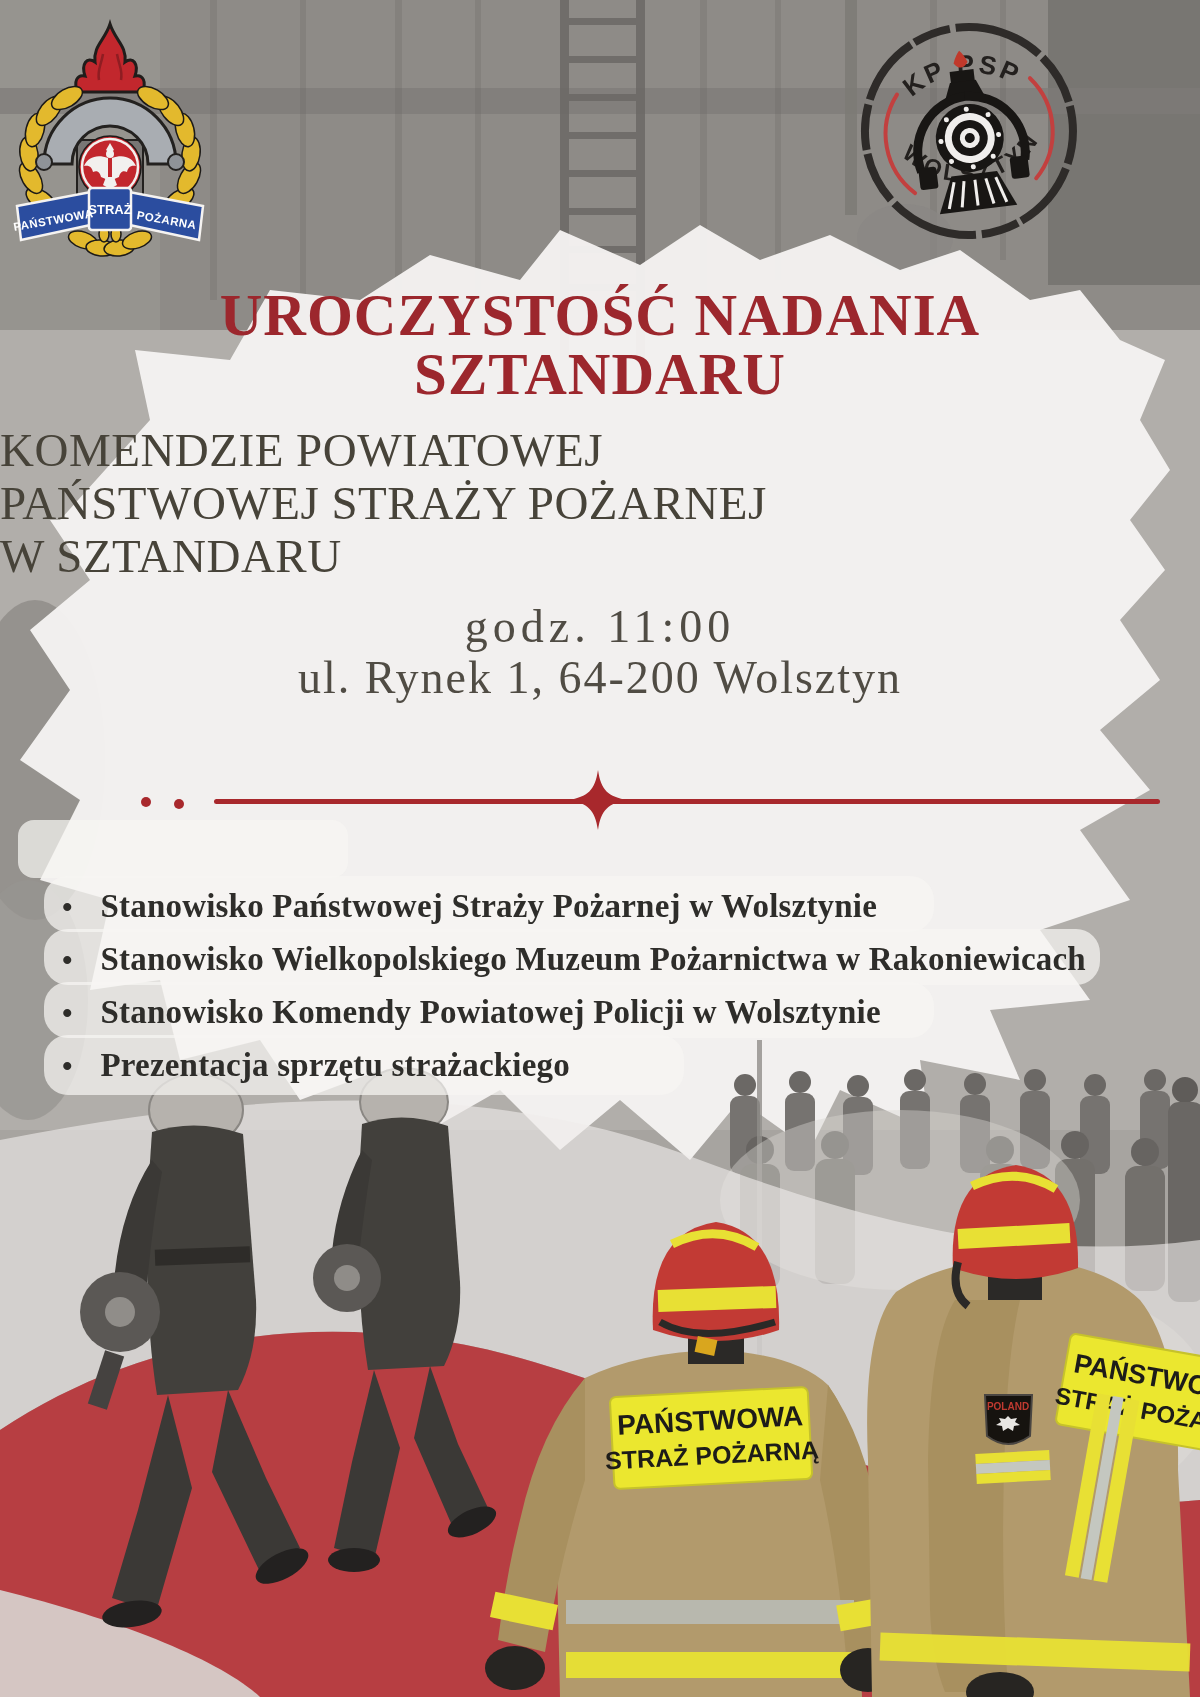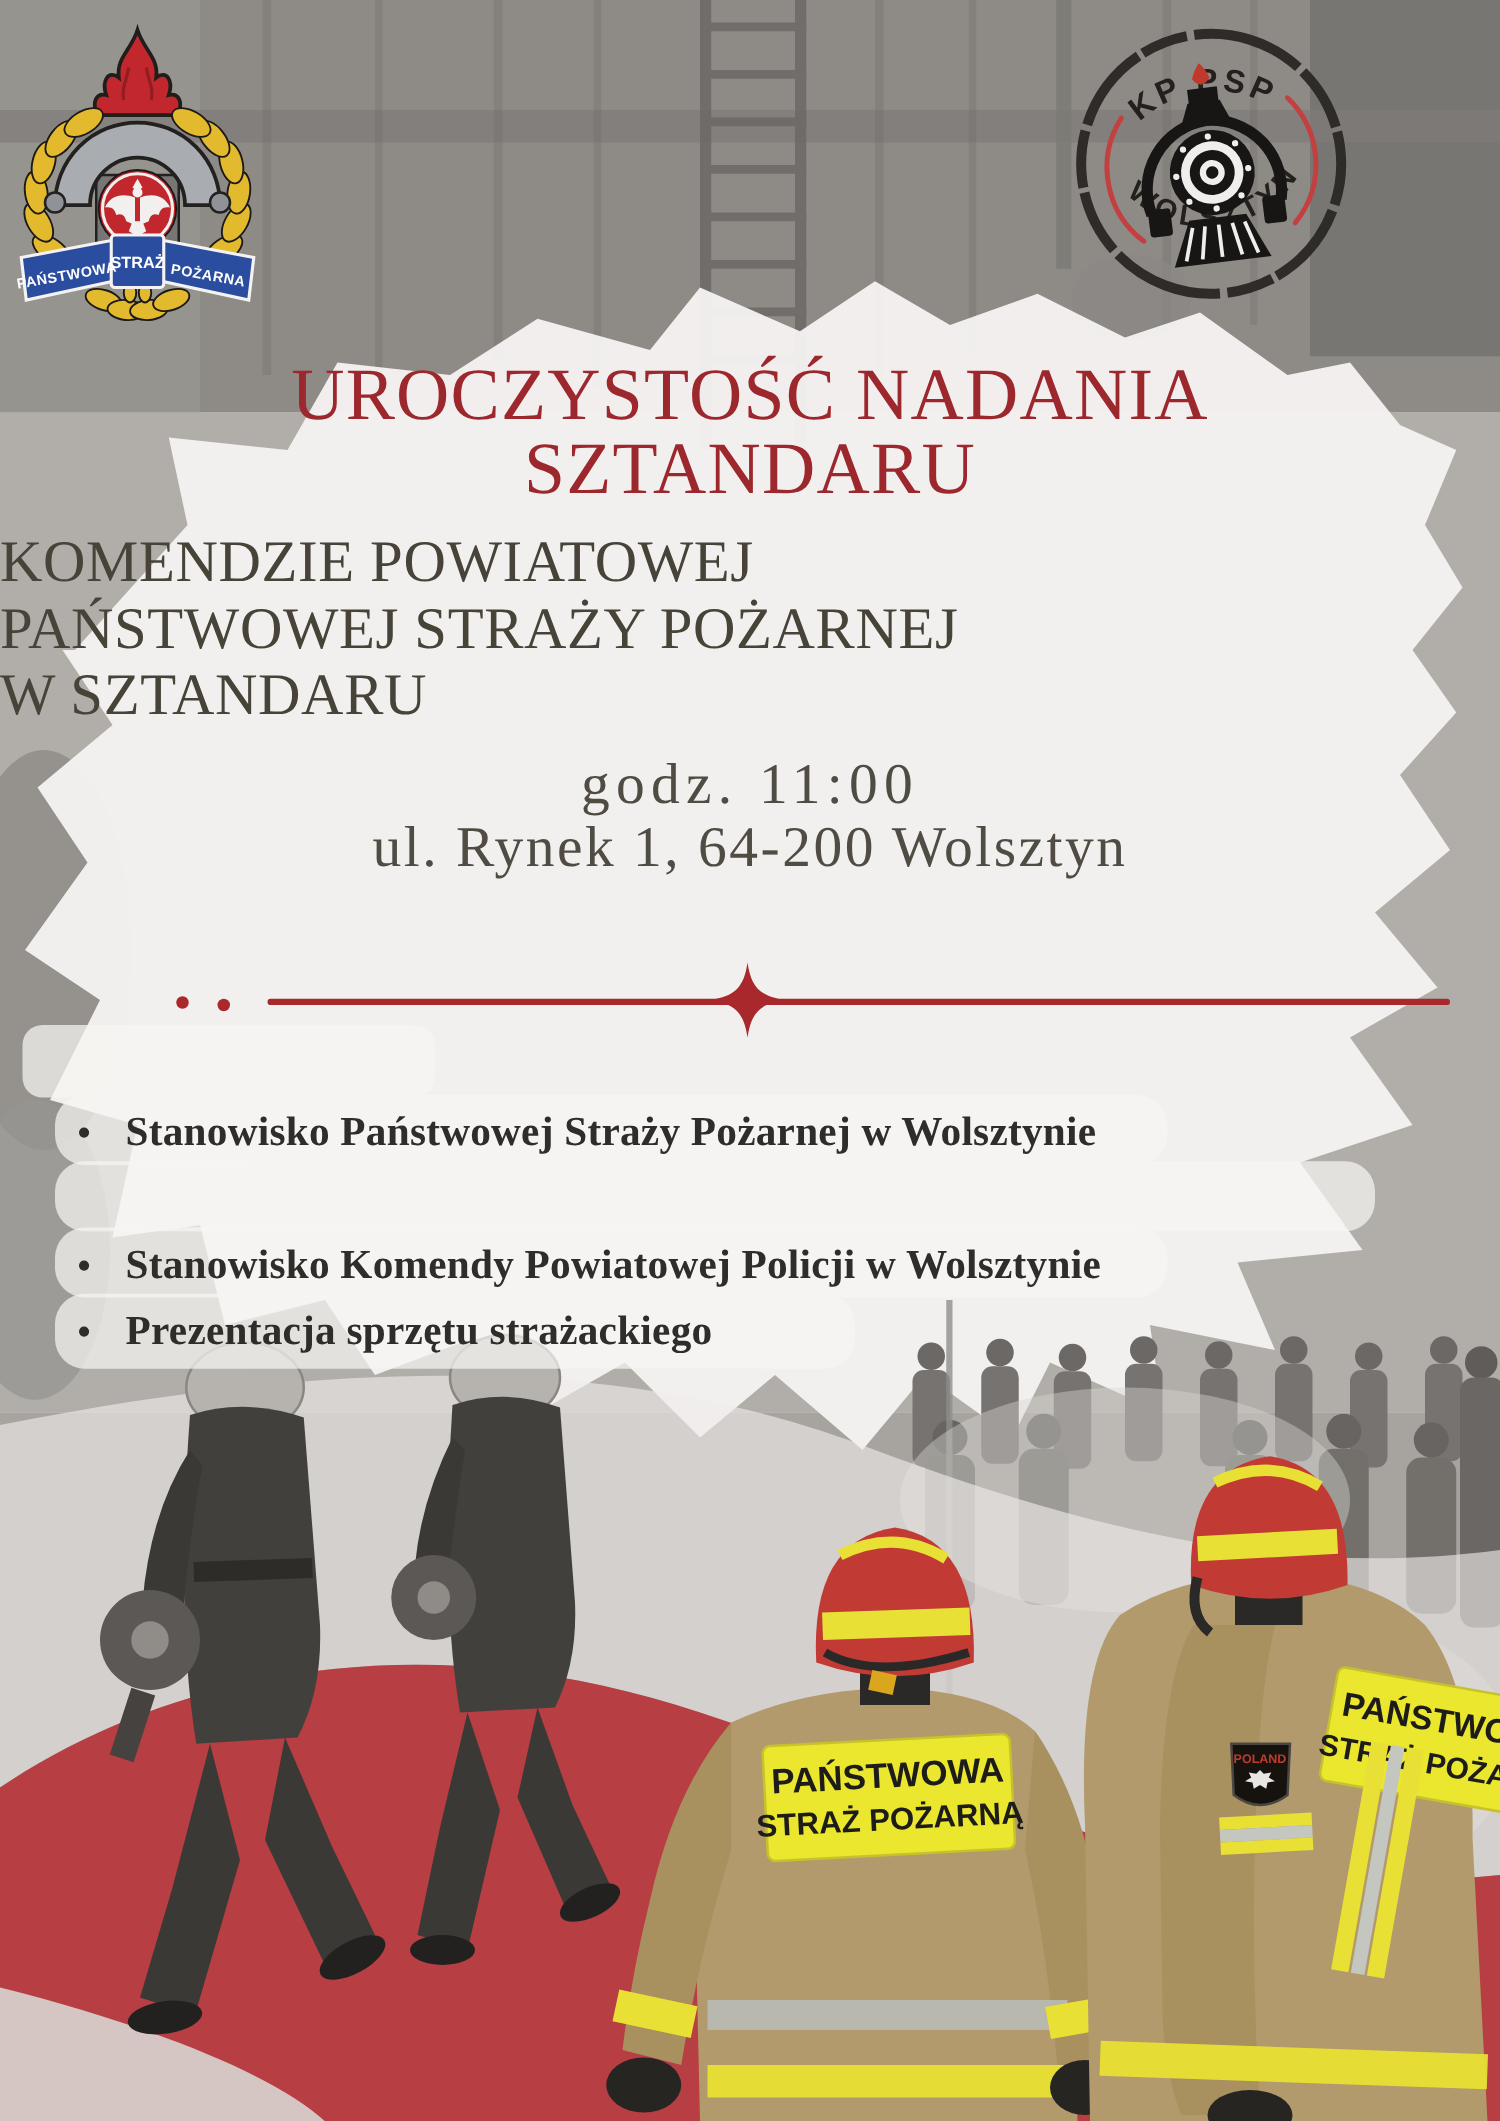--- a/index.html
+++ b/index.html
@@ -4,21 +4,21 @@
 <style>
   html,body{margin:0;padding:0;background:#555;}
   .poster{
     position:relative;width:1200px;height:1697px;overflow:hidden;
     background:#dcd9d5;font-family:"Liberation Serif",serif;
   }
   .abs{position:absolute;}
   svg{display:block;}
   
   .title-wrap{left:0;top:286px;width:1200px;text-align:center;
-    color:#9c272d;font-size:59px;line-height:1.0;letter-spacing:1px;font-weight:normal;z-index:7;}
+    color:#9c272d;font-size:59px;line-height:1.0;letter-spacing:1px;font-weight:bold;z-index:7;}
   .subtitle-wrap{left:0;top:424px;width:1200px;text-align:left;
     color:#474339;font-size:47px;line-height:1.13;letter-spacing:.5px;z-index:7;}
   .datetime-wrap{left:0;top:602px;width:1200px;text-align:center;
     color:#504c44;font-size:46px;line-height:1.1;z-index:7;}
   .datetime-wrap .dt-date{letter-spacing:3px;}
   .datetime-wrap .dt-time{letter-spacing:5px;}
   .datetime-wrap .dt-addr{letter-spacing:2px;}
   
   .divider-dot{width:10px;height:10px;border-radius:50%;background:#a8282c;z-index:7;}
   .divider-line{left:214px;top:799px;width:946px;height:5px;background:#a8282c;border-radius:3px;z-index:7;}
@@ -245,20 +245,24 @@
   <div class="abs divider-dot" style="left:141px;top:797px;"></div>
   <div class="abs divider-dot" style="left:174px;top:799px;"></div>
   <div class="abs divider-line"></div>
   <svg class="abs divider-diamond" width="64" height="64" viewBox="0 0 64 64">
     <path d="M32 2 C35 22 42 29 62 32 C42 35 35 42 32 62 C29 42 22 35 2 32 C22 29 29 22 32 2 Z" fill="#a8282c"></path>
   </svg>
 
   <div class="program-item" style="top:884px;">
     <span class="bullet">•</span>
     <span>Stanowisko Państwowej Straży Pożarnej w Wolsztynie</span>
+  </div>
+  <div class="program-item" style="top:937px;">
+    <span class="bullet">•</span>
+    <span>Stanowisko Wielkopolskiego Muzeum Pożarnictwa w Rakoniewicach</span>
   </div>
   <div class="program-item" style="top:990px;">
     <span class="bullet">•</span>
     <span>Stanowisko Komendy Powiatowej Policji w Wolsztynie</span>
   </div>
   <div class="program-item" style="top:1043px;">
     <span class="bullet">•</span>
     <span>Prezentacja sprzętu strażackiego</span>
   </div>
 

